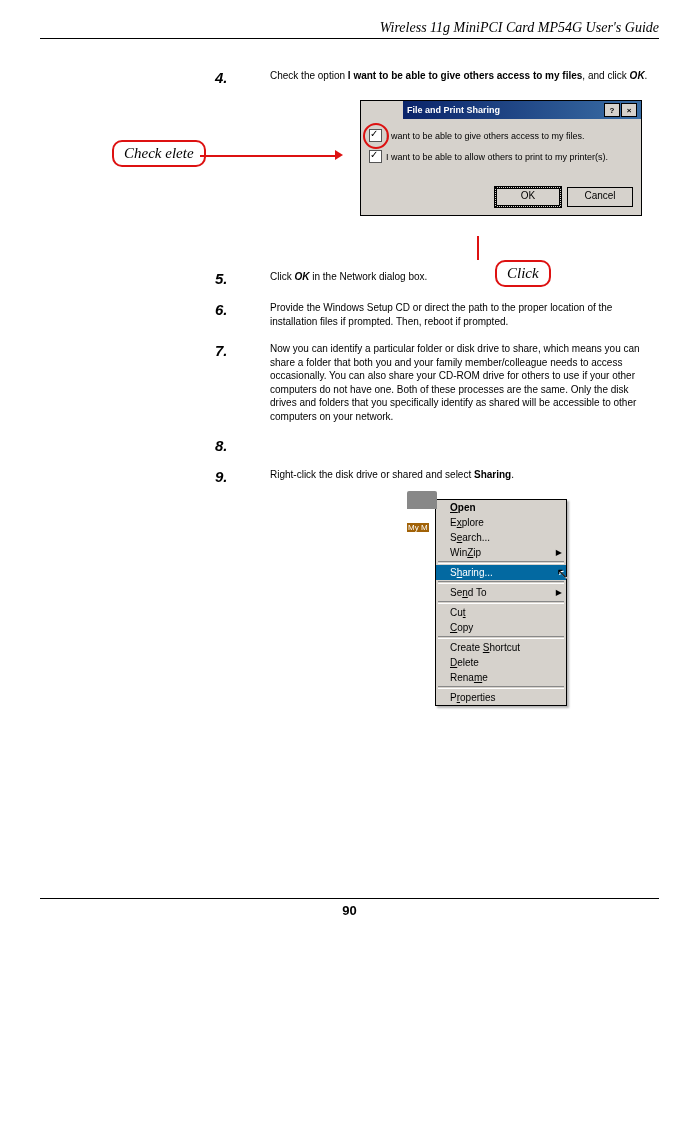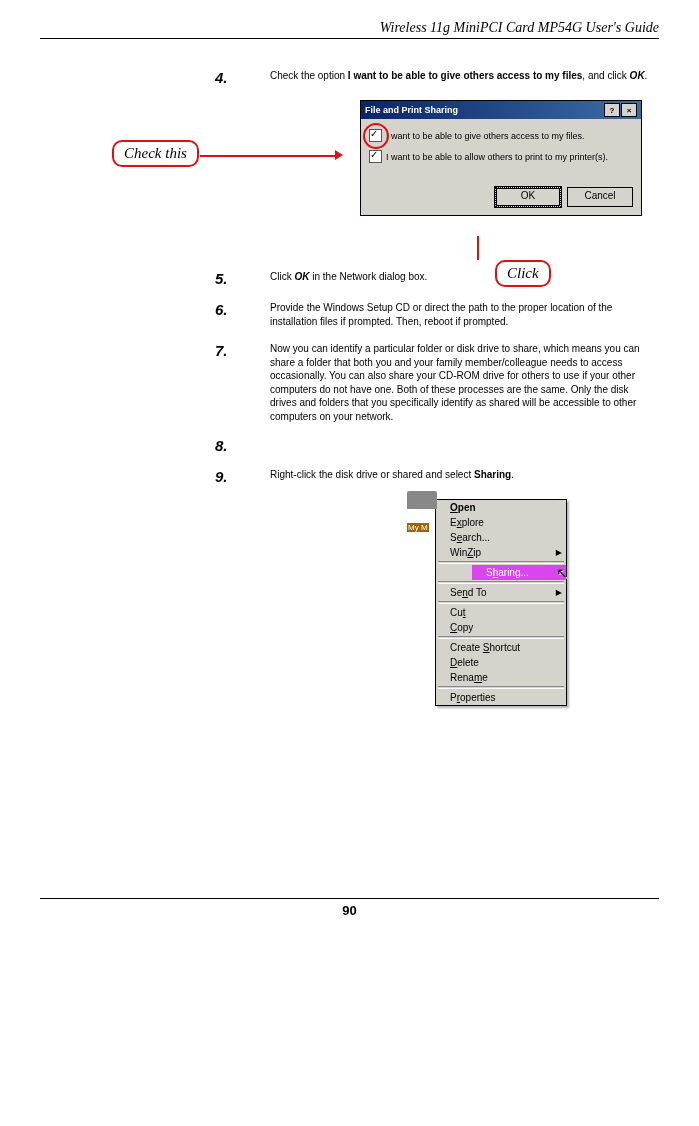--- a/index.html
+++ b/index.html
@@ -84,20 +84,21 @@
     font-size: 9px;
   }
   .dialog-titlebar {
     background: linear-gradient(to right, #0a246a, #3a6ea5);
     color: #fff;
     padding: 2px 4px;
     display: flex;
     justify-content: space-between;
     align-items: center;
     font-weight: bold;
+    margin-left: 42px;
   }
   .dialog-titlebar .winbtns { display: flex; gap: 1px; }
   .winbtn {
     width: 14px; height: 12px;
     background: #d6d2cc;
     border: 1px solid #000;
     font-size: 8px;
     display: flex; align-items: center; justify-content: center;
     color: #000;
   }
@@ -190,23 +191,22 @@
     position: relative;
   }
   .ctx-item.bold { font-weight: bold; }
   .ctx-item .arrow {
     position: absolute;
     right: 4px;
     top: 3px;
     font-size: 8px;
   }
   .ctx-item.sel {
-    background: #d946ef;
+    background: #0369a1;
     color: #fff;
-    margin-left: 36px;
   }
   .ctx-sep {
     height: 1px;
     margin: 1px 2px;
     border-top: 1px solid #888;
     border-bottom: 1px solid #fff;
   }
   .cursor {
     position: absolute;
     font-size: 14px;
@@ -237,21 +237,21 @@
 <div class="page">
   <div class="header-title">Wireless 11g MiniPCI Card MP54G User's Guide</div>
 
   <div class="step-row">
     <div class="step-num">4.</div>
     <div class="step-text">
       <span>Check the option </span><b>I want to be able to give others access to my files</b><span>, and click </span><b><i>OK</i></b><span>.</span>
     </div>
   </div>
 
-  <div class="callout" style="left:112px; top:140px;">Check this</div>
+  <div class="callout" style="left:112px; top:140px;">Check elete</div>
   <div class="callout-connector" style="left:200px; top:155px; width:135px;"></div>
   <div class="callout-arrowhead" style="left:335px; top:150px;"></div>
 
   <div class="dialog-wrap">
     <div class="dialog">
       <div class="dialog-titlebar">
         <span>File and Print Sharing</span>
         <span class="winbtns">
           <span class="winbtn">?</span>
           <span class="winbtn">×</span>

